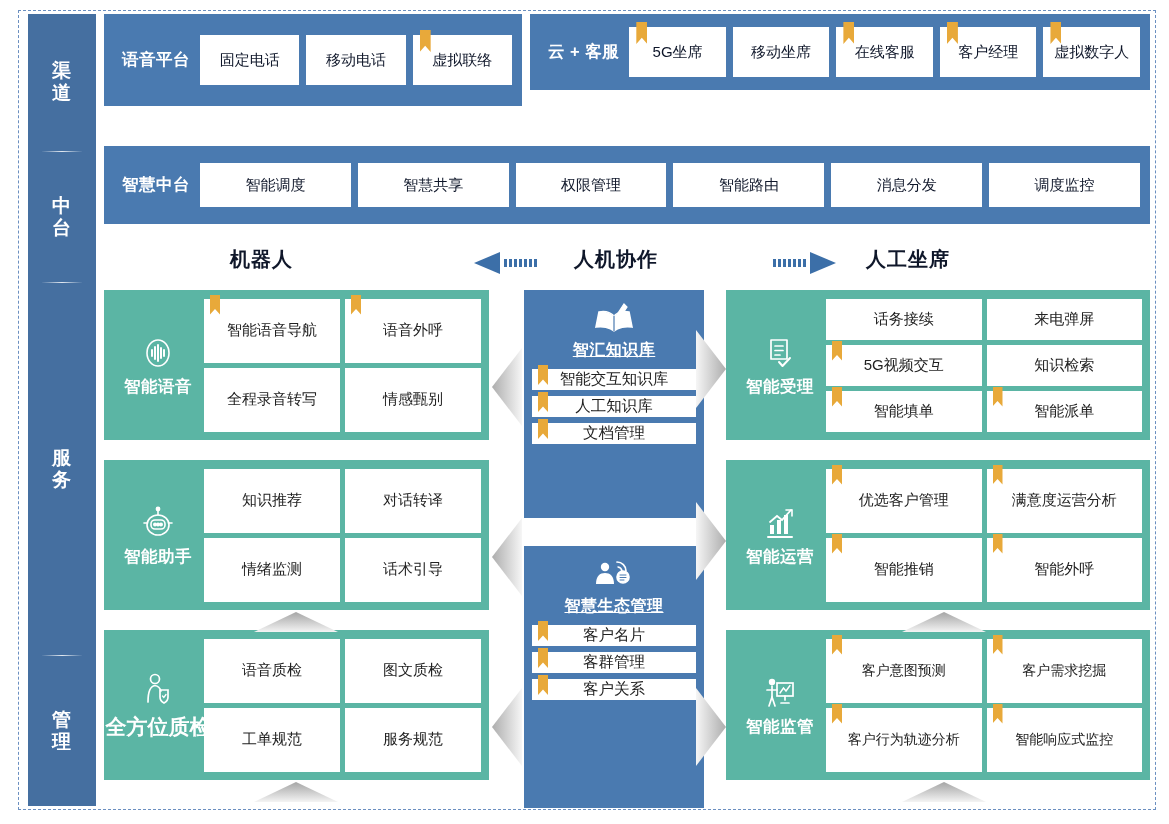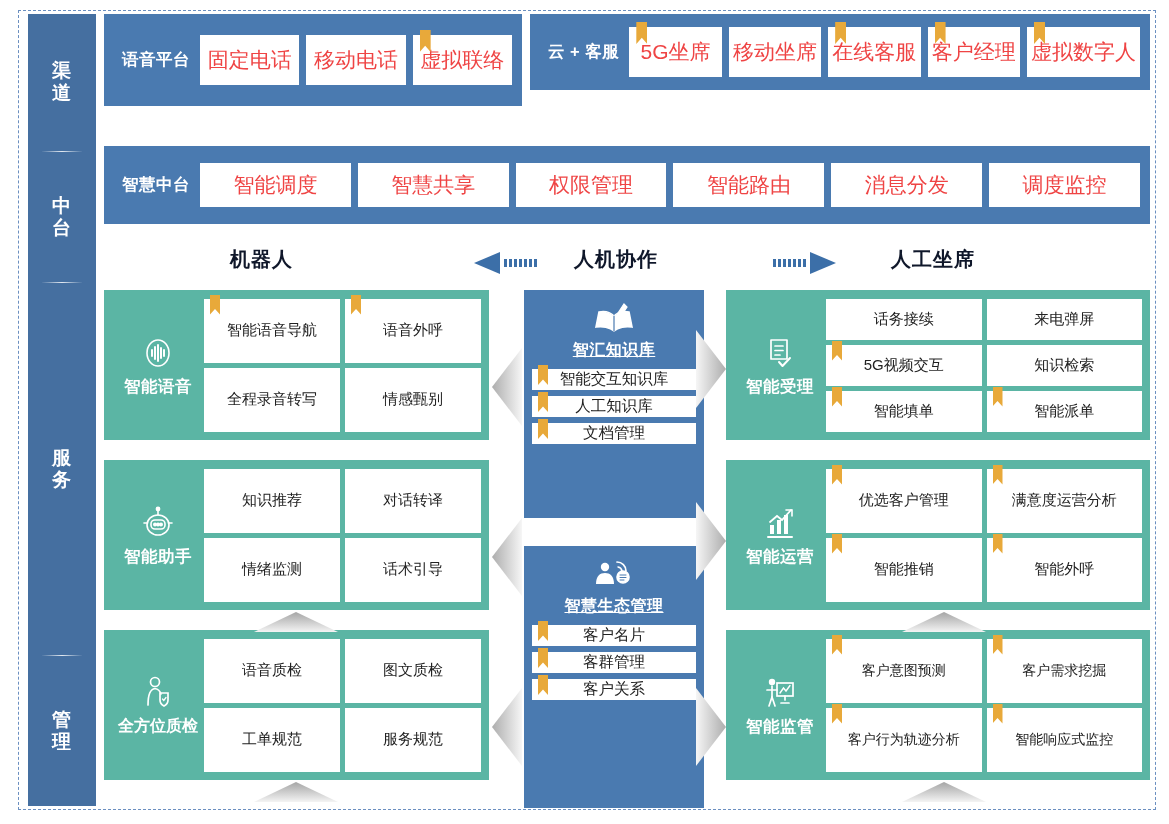--- a/index.html
+++ b/index.html
@@ -69,22 +69,22 @@
     font-weight: bold;
     font-size: 16.5px;
     letter-spacing: 0.5px;
     white-space: nowrap;
     padding: 0 10px 0 8px;
     flex: 0 0 auto;
   }
   .chip {
     position: relative;
     background: #ffffff;
-    color: #ef4444;
-    font-size: 21px;
+    color: #0f172a;
+    font-size: 15px;
     height: 50px;
     display: flex;
     align-items: center;
     justify-content: center;
     margin-right: 7px;
     flex: 1 1 0;
     white-space: nowrap;
     padding: 0 4px;
   }
   .chip:last-child { margin-right: 0; }
@@ -119,21 +119,21 @@
     width: 1046px; height: 46px;
   }
   .col-head {
     position: absolute;
     font-size: 20px; font-weight: bold; color: #0f172a;
     top: 6px;
     letter-spacing: 1px;
   }
   .ch-robot  { left: 126px; }
   .ch-collab { left: 470px; }
-  .ch-agent  { left: 787px; }
+  .ch-agent  { left: 762px; }
 
   .harrow { position: absolute; top: 12px; height: 20px; }
   .harrow svg { display: block; }
   .ha-left  { left: 370px; }
   .ha-right { left: 640px; }
 
   
   .grid {
     position: absolute; left: 0; top: 276px;
     width: 1046px; height: 508px;
@@ -157,21 +157,21 @@
     flex-direction: column;
     align-items: center;
     justify-content: center;
     color: #fff;
   }
   .mod-id .ico { margin-bottom: 3px; line-height: 0; }
   .mod-id .nm {
     font-size: 16.5px; font-weight: bold; letter-spacing: 0.5px;
     white-space: nowrap;
   }
-  .mod-id .nm.wide { font-size: 16px; letter-spacing: 0px; }
+  .mod-id .nm.wide { font-size: 21px; letter-spacing: 0px; }
   .mod-cells { flex: 1 1 auto; display: flex; flex-direction: column; gap: 5px; }
   .mod-rowline { display: flex; gap: 5px; }
   .cell {
     position: relative;
     background: #fff;
     flex: 1 1 0;
     display: flex; align-items: center; justify-content: center;
     font-size: 15px; color: #222;
     white-space: nowrap;
     padding: 0 2px;

